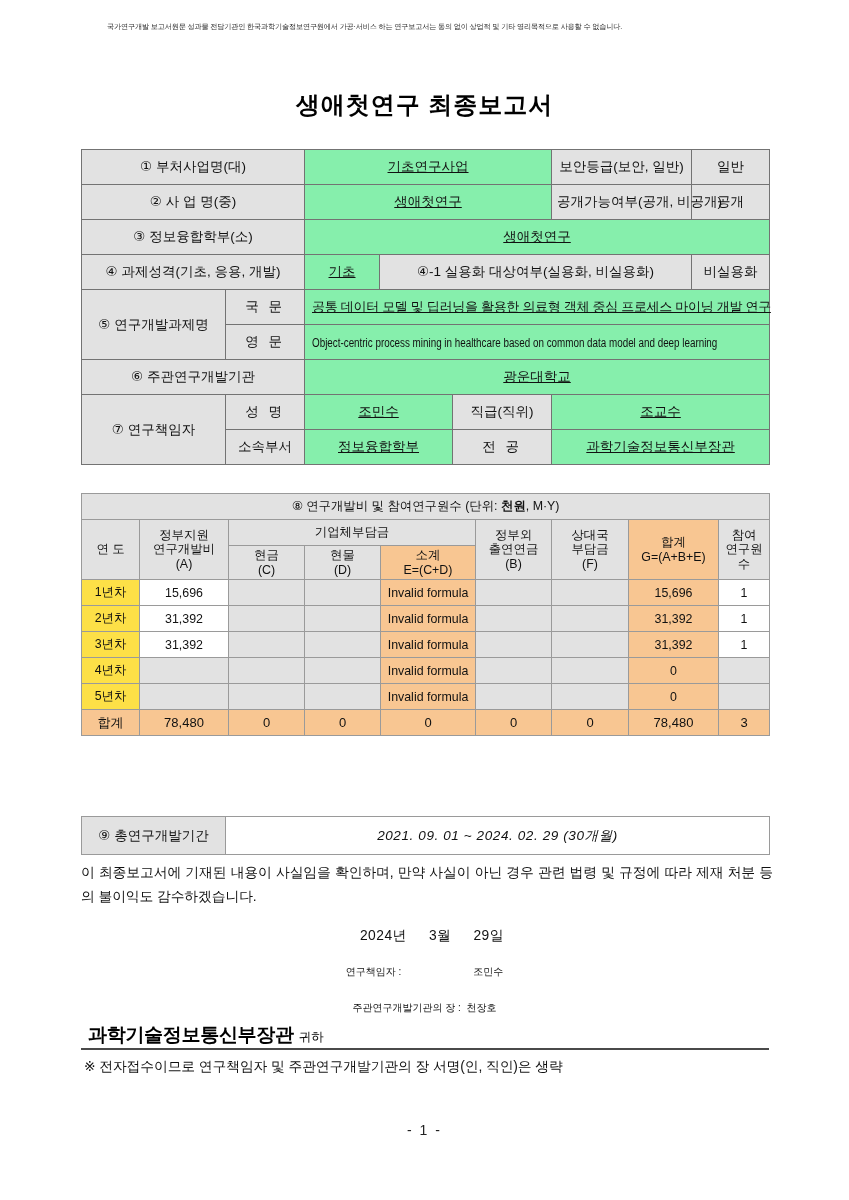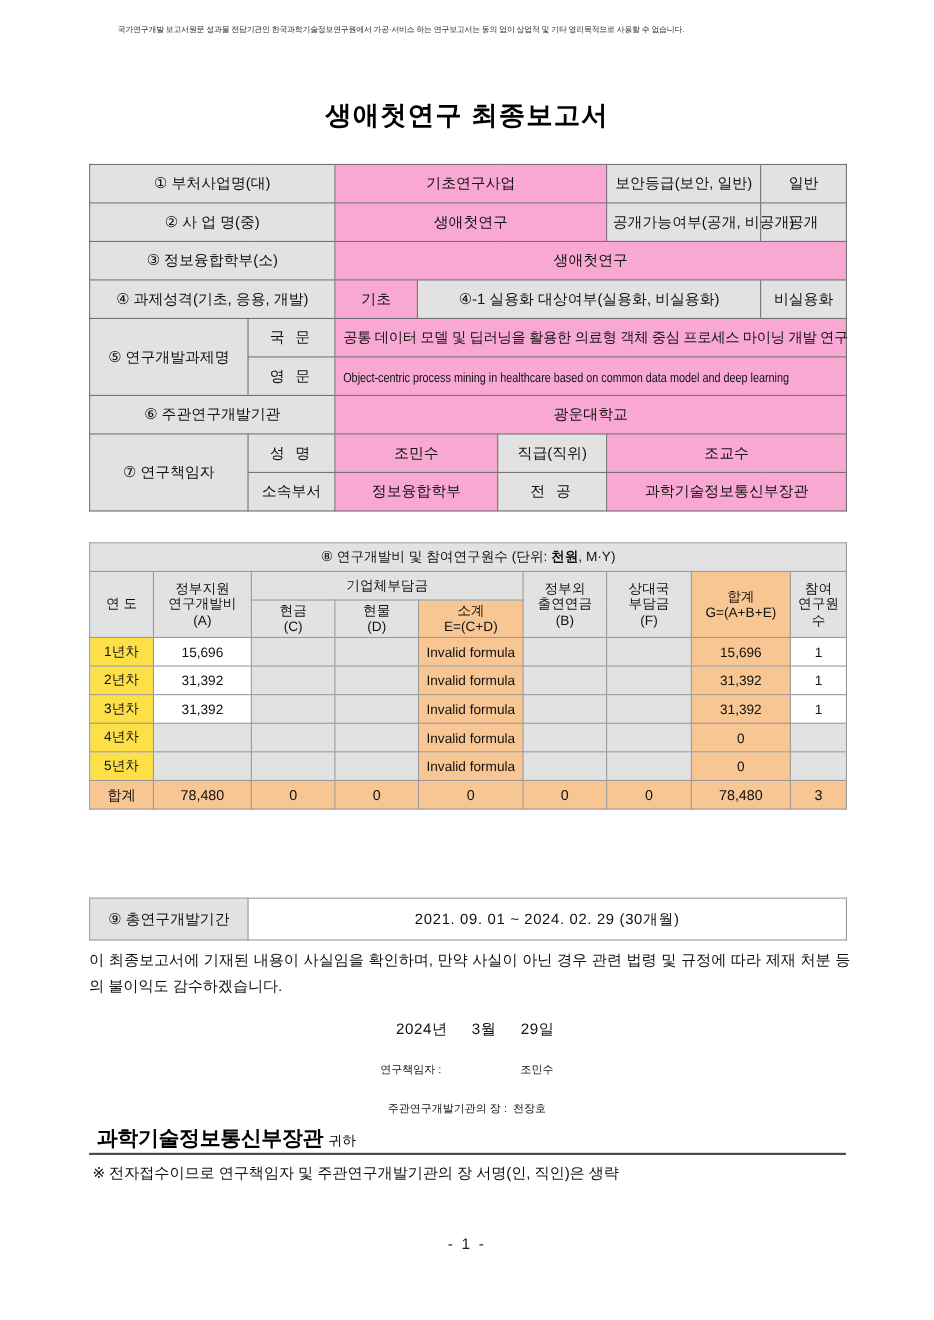--- a/index.html
+++ b/index.html
@@ -57,21 +57,21 @@
     font-size: 13.5px;
     padding: 6px 5px;
     text-align: center;
     vertical-align: middle;
     height: 35px;
     color: #111;
     background: #ffffff;
   }
   .lbl { background: #e2e2e2 !important; }
   .lbl-sp { letter-spacing: 3px; }
-  td.val { background: #f9a8d4; }
+  td.val { background: #86efac; text-decoration: underline; }
   .small { font-size: 12.4px; }
   .xsmall { font-size: 11.6px; }
   .eng {
     font-size: 12px;
     transform: scaleX(0.82);
     transform-origin: left center;
     display: inline-block;
     white-space: nowrap;
     letter-spacing: 0px;
   }
@@ -426,21 +426,21 @@
   </table>
 
   <table class="period-table" id="period-table" style="top:816px;">
     <colgroup>
       <col style="width:144px">
       <col style="width:544px">
     </colgroup>
     <tbody>
         <tr>
       <td class="lbl small">⑨ 총연구개발기간</td>
-      <td class="period-date" style="background:#fff;">2021. 09. 01 ~ 2024. 02. 29 (30개월)</td>
+      <td class="period-date" style="background:#fff;font-style:italic;">2021. 09. 01 ~ 2024. 02. 29 (30개월)</td>
     </tr>
   </tbody>
     </table>
 
   <div class="statement" style="top:861px;">이 최종보고서에 기재된 내용이 사실임을 확인하며, 만약 사실이 아닌 경우 관련 법령 및 규정에 따라 제재 처분 등의 불이익도 감수하겠습니다.</div>
 
   <div class="sig-date" style="top:927px;padding-left:15px;">
     <span>2024년</span><span class="gap"></span><span>3월</span><span class="gap"></span><span>29일</span>
   </div>
 

